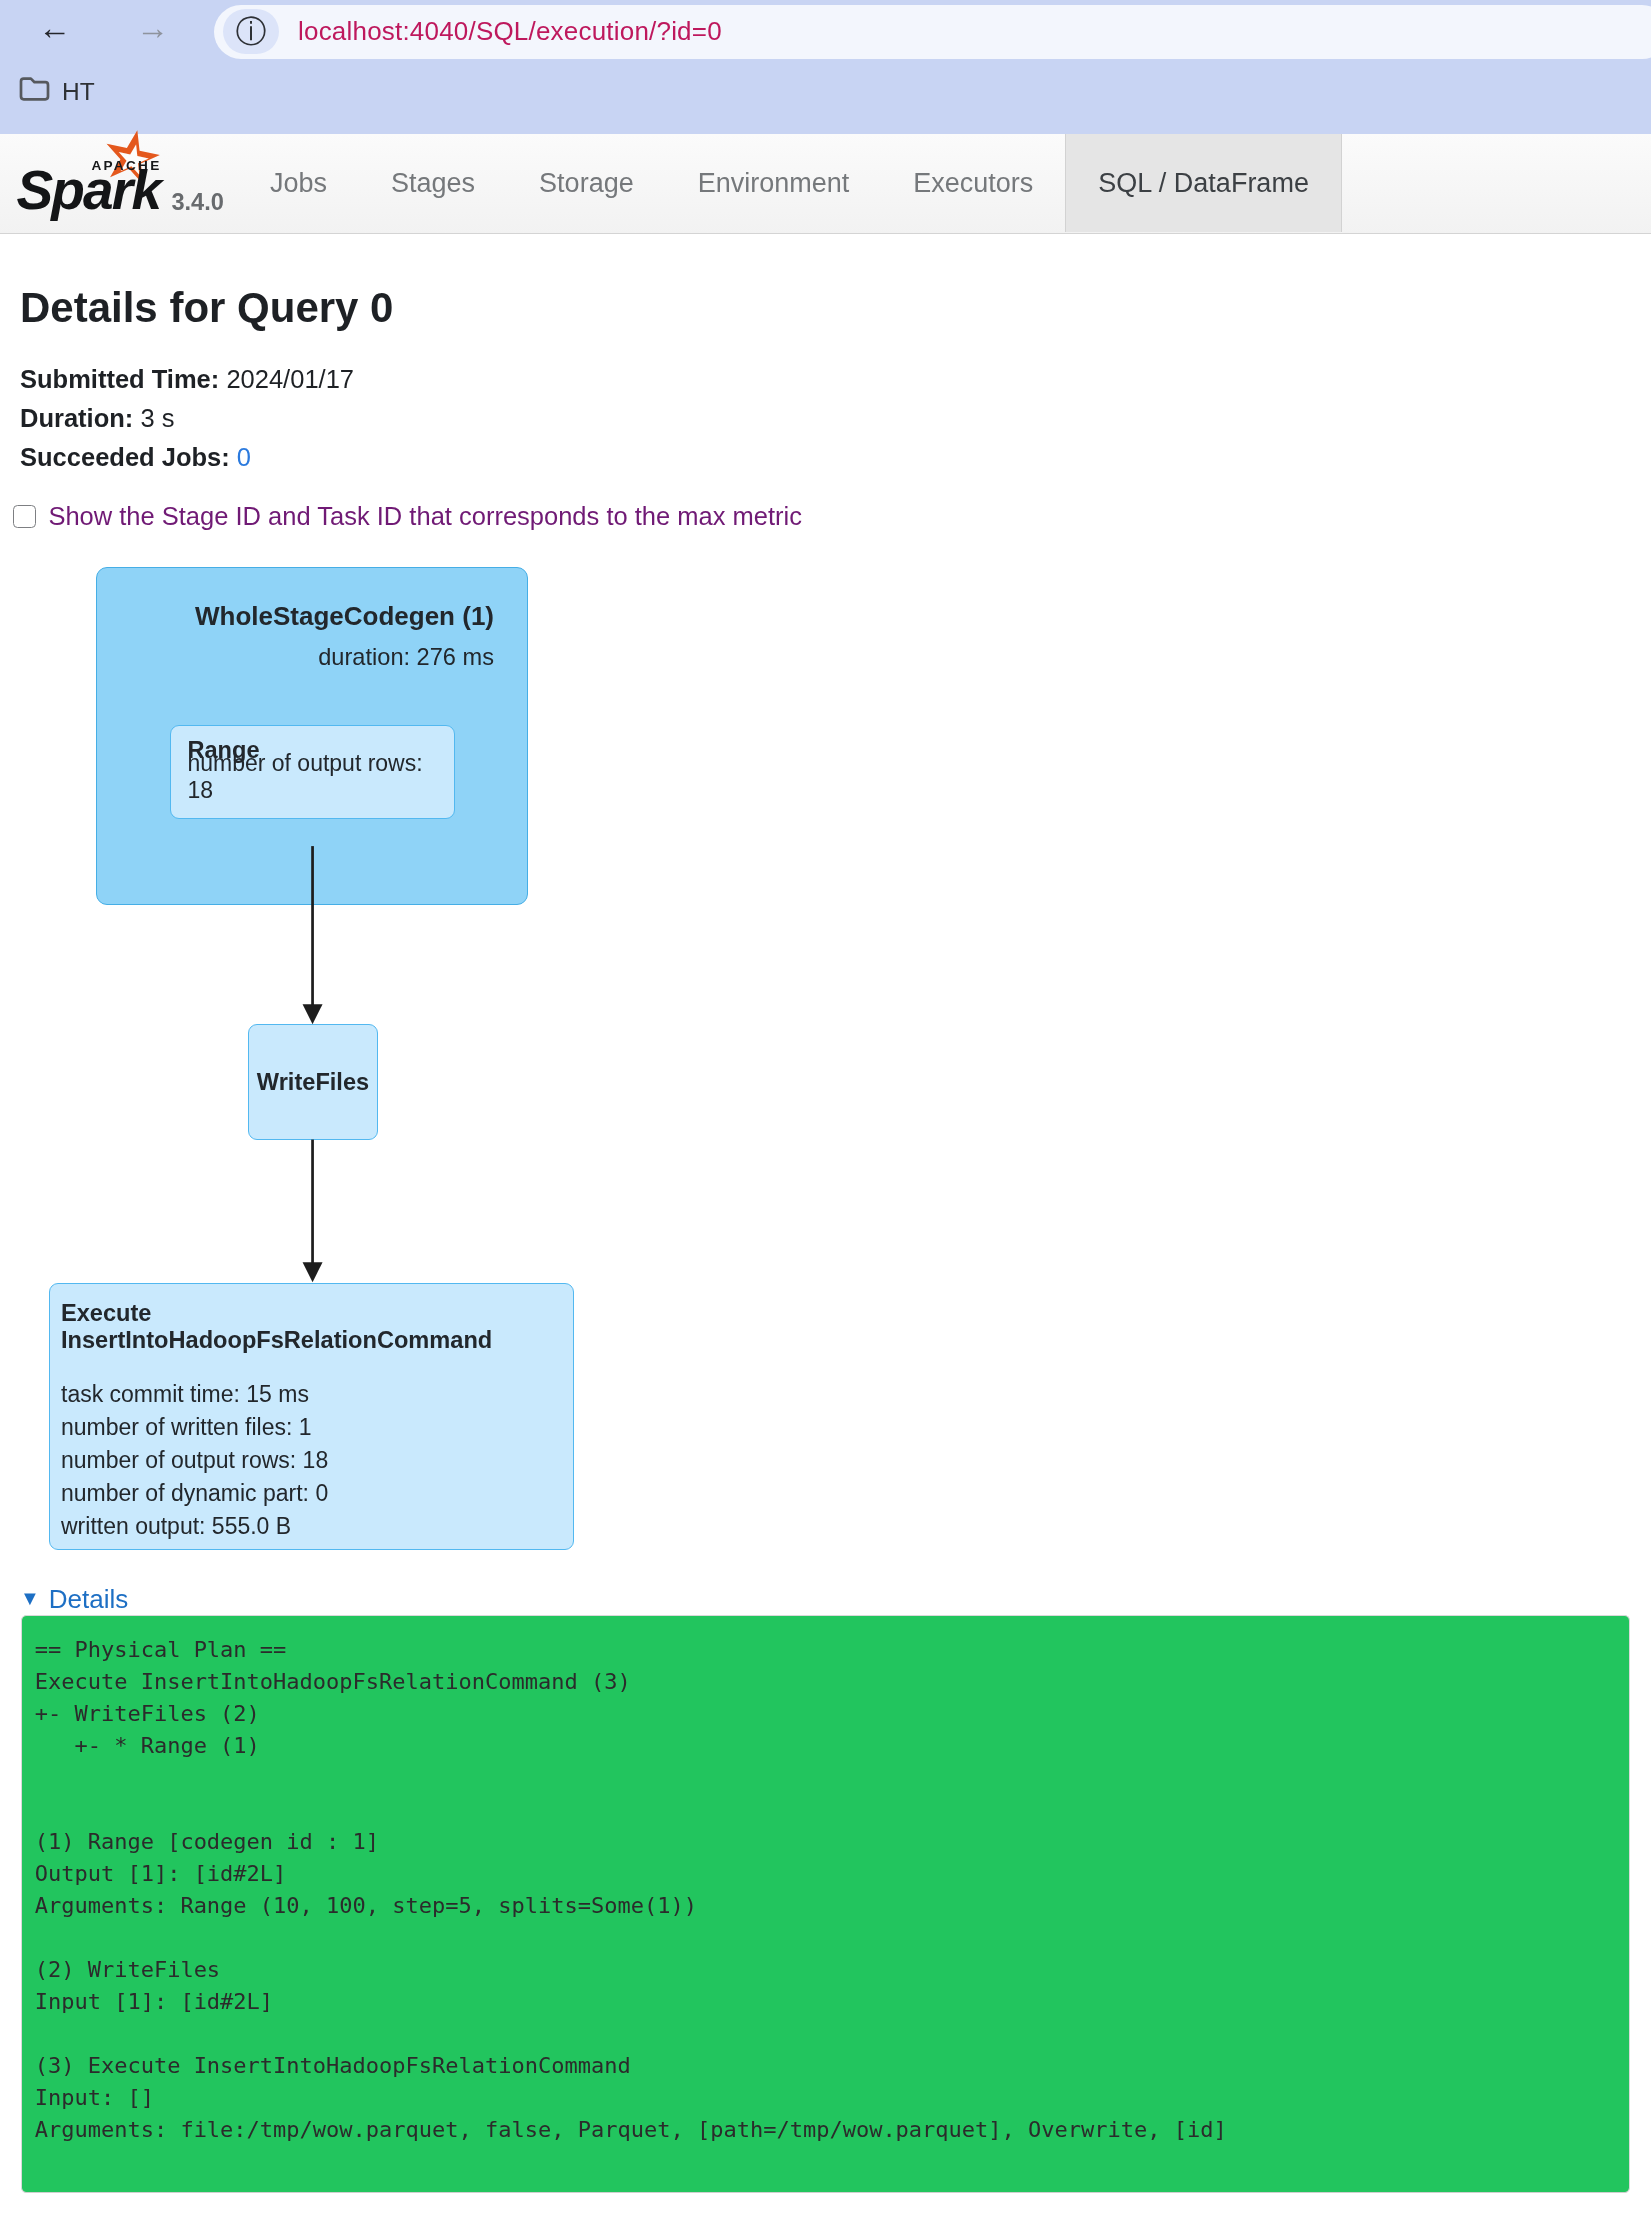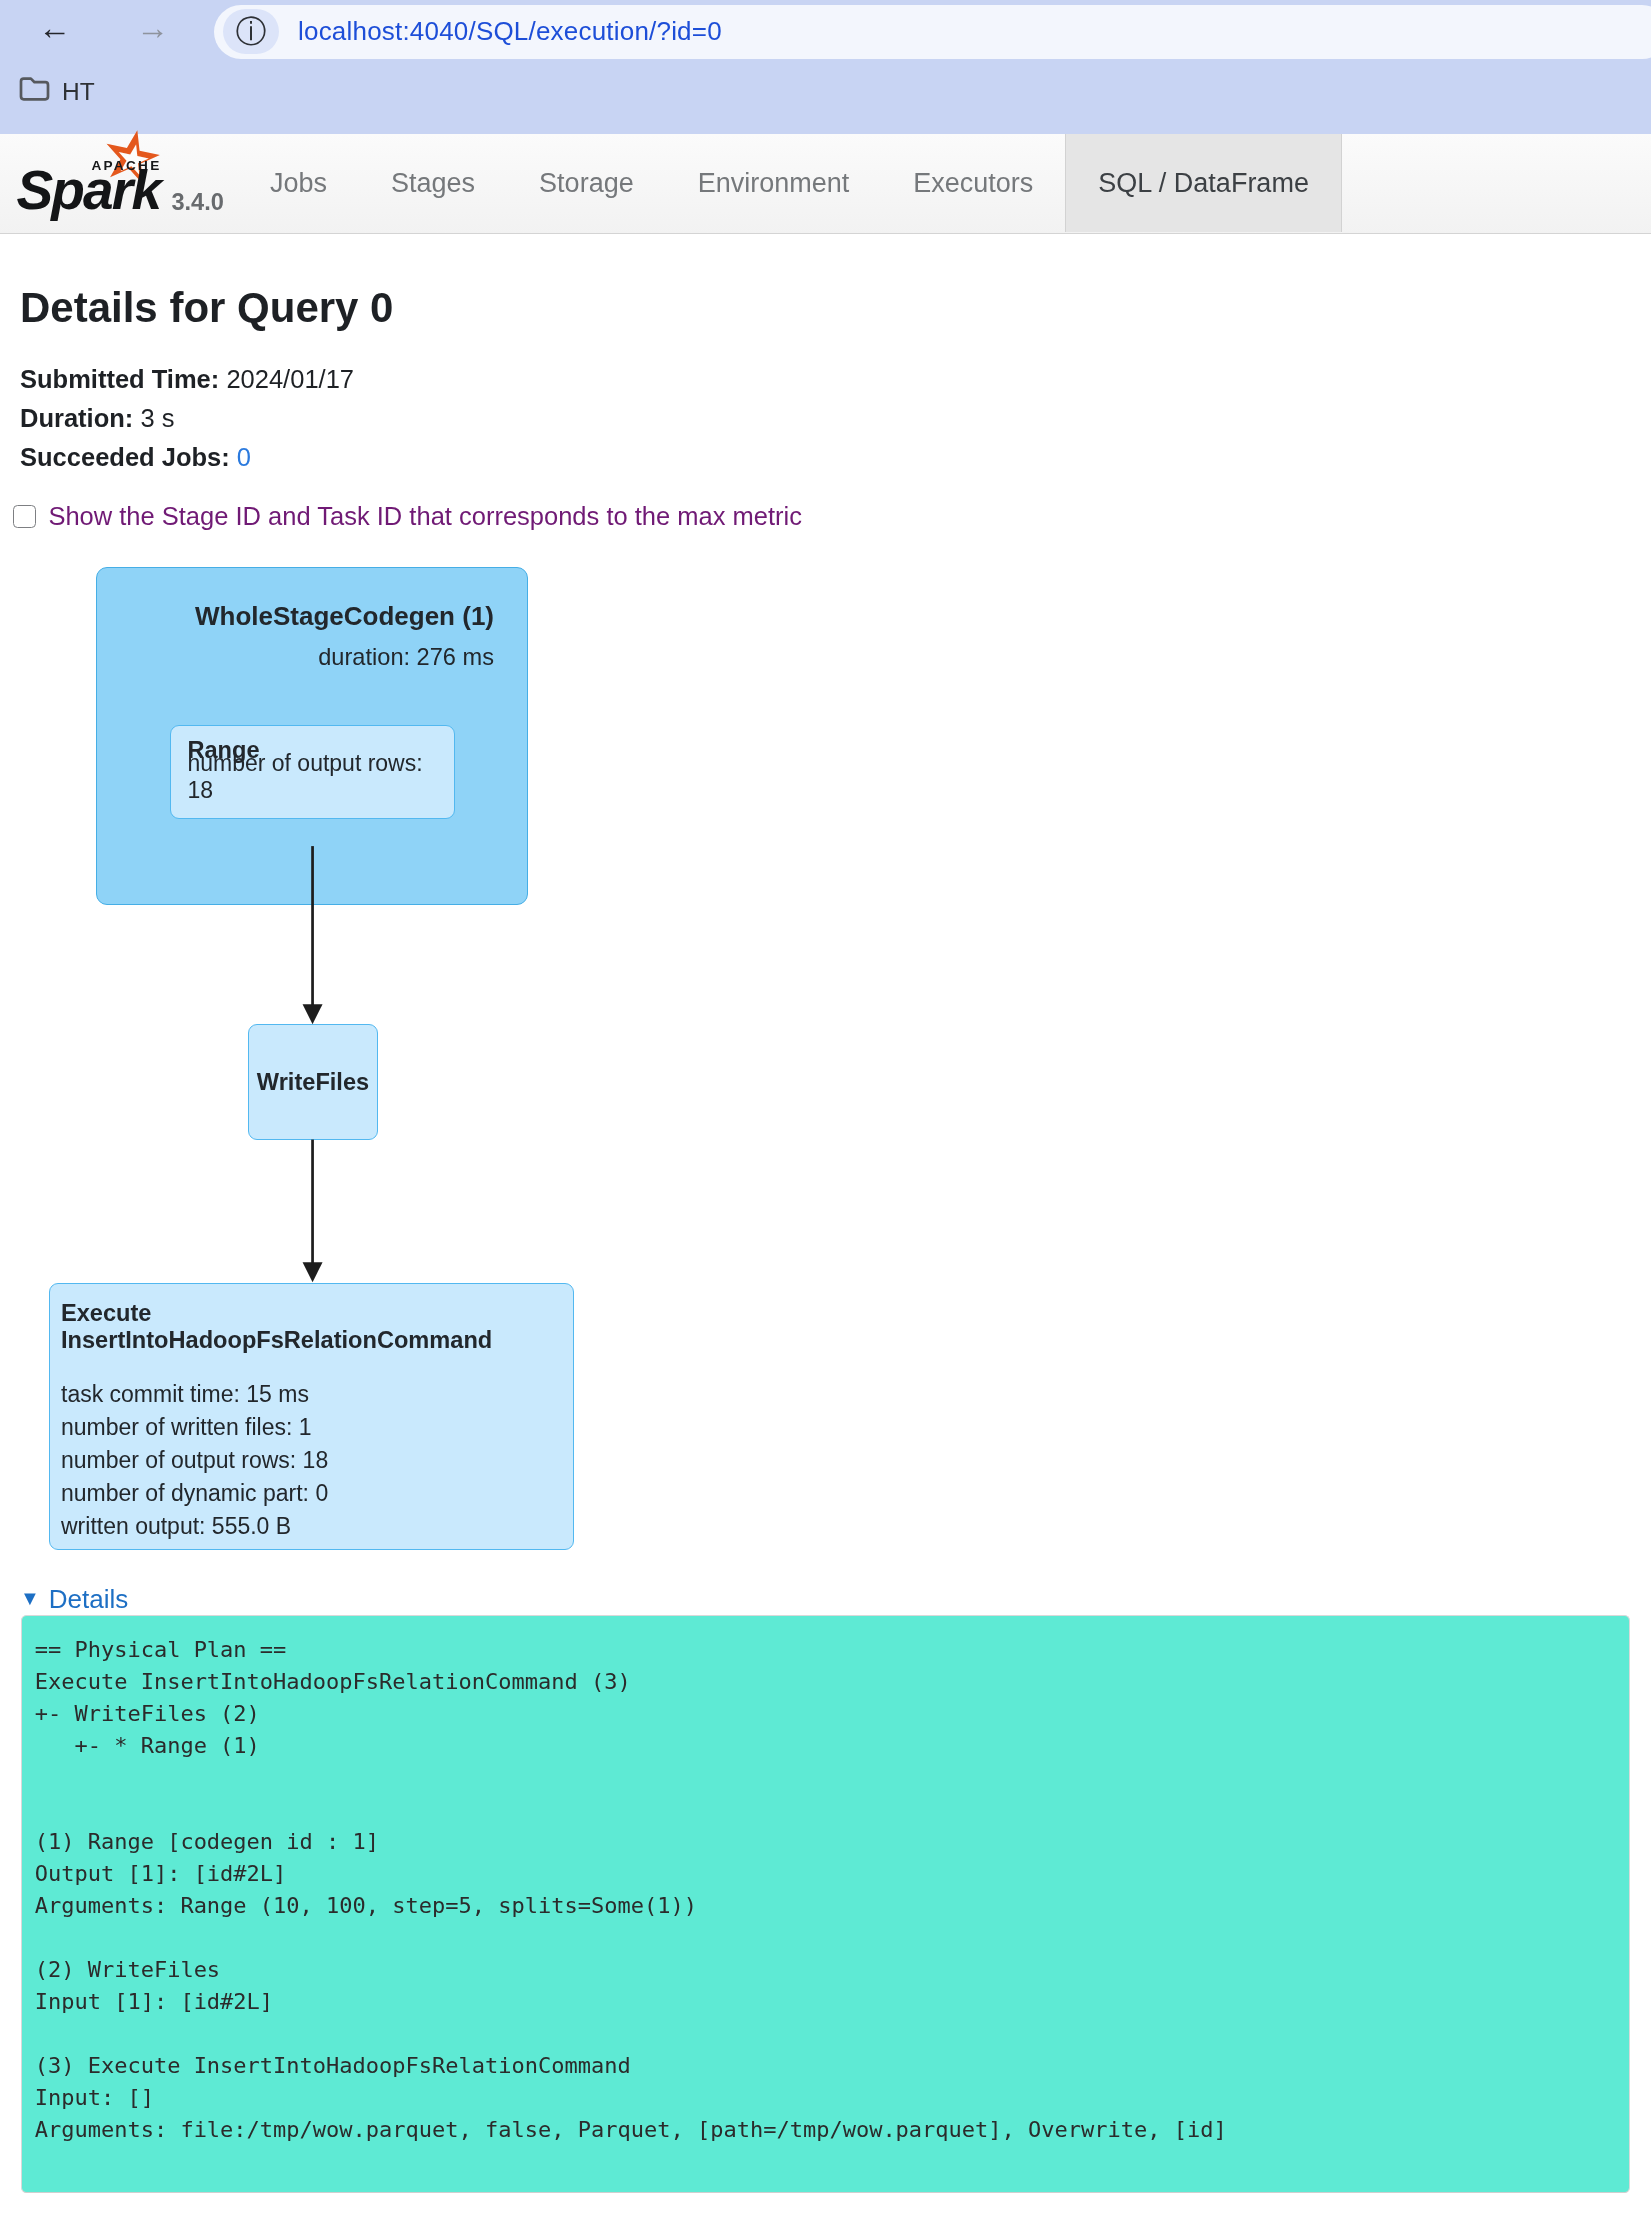--- a/index.html
+++ b/index.html
@@ -17,21 +17,21 @@
   .url-pill {
     position:absolute; left:214px; top:4.5px; width:1455px; height:54px;
     background:#f3f6fd; border-radius:27px;
   }
   .site-chip {
     position:absolute; left:9px; top:4.5px; width:56px; height:45px;
     background:#dce4f9; border-radius:23px;
     display:flex; align-items:center; justify-content:center;
   }
   .info-glyph { font-size:31px; color:#2e3136; line-height:1; }
-  .url-text { position:absolute; left:84px; top:11.8px; font-size:26px; color:#1d4ed8; letter-spacing:0.2px; }
+  .url-text { position:absolute; left:84px; top:11.8px; font-size:26px; color:#be185d; letter-spacing:0.2px; }
   .bookmark-bar { position:absolute; left:0; top:60px; width:1651px; height:74px; }
   .bm-folder { position:absolute; left:18px; top:14.5px; }
   .bm-label { position:absolute; left:62px; top:18px; font-size:24.5px; color:#2e3135; }
 
   
   .navbar {
     position:absolute; left:0; top:134px; width:1651px; height:100px;
     background:linear-gradient(#fbfbfb,#f2f2f2);
     border-bottom:1.8px solid #d4d4d4;
   }
@@ -81,21 +81,21 @@
   .node-exec { left:49px; top:1283px; width:525px; height:267px; padding:16.4px 11px 11px 11px; }
   .exec-metrics { margin-top:23.6px; }
   .exec-metrics div { font-size:23px; line-height:33px; }
   .edges { position:absolute; left:0; top:545px; width:636px; height:1091px; pointer-events:none; z-index:3; }
 
   
   .details-toggle { position:absolute; left:20px; top:1584px; font-size:26px; color:#1d6fc4; cursor:pointer; }
   .details-caret { display:inline-block; font-size:20px; margin-right:9px; transform:translateY(-2.7px); }
   .plan-box {
     position:absolute; left:21px; top:1615px; width:1609px; height:578px;
-    background:#5eead4; border:0.9px solid #d9d9d9; border-bottom:1.8px solid #cfcfcf; border-radius:5.5px;
+    background:#22c55e; border:0.9px solid #d9d9d9; border-bottom:1.8px solid #cfcfcf; border-radius:5.5px;
     padding:18px 12.7px 12.7px 12.7px;
   }
   .plan-box pre {
     font-family:"DejaVu Sans Mono","Liberation Mono",monospace;
     font-size:22px; line-height:32px; color:#2b2b2b; white-space:pre;
   }
 </style>
 </head>
 <body>
 

